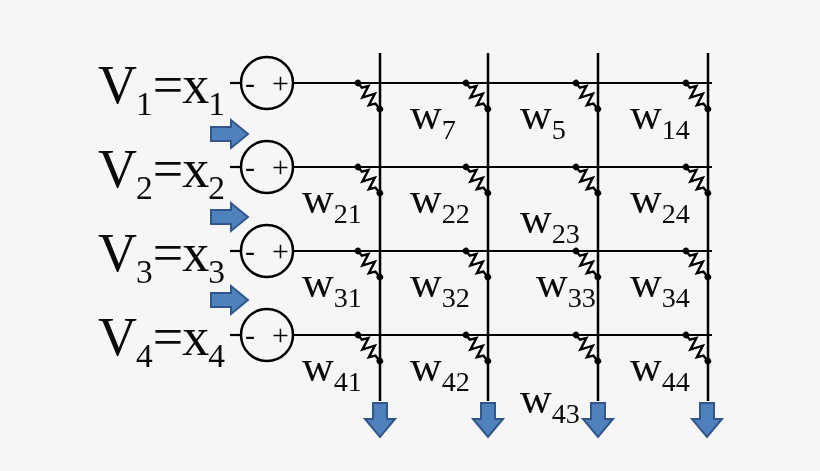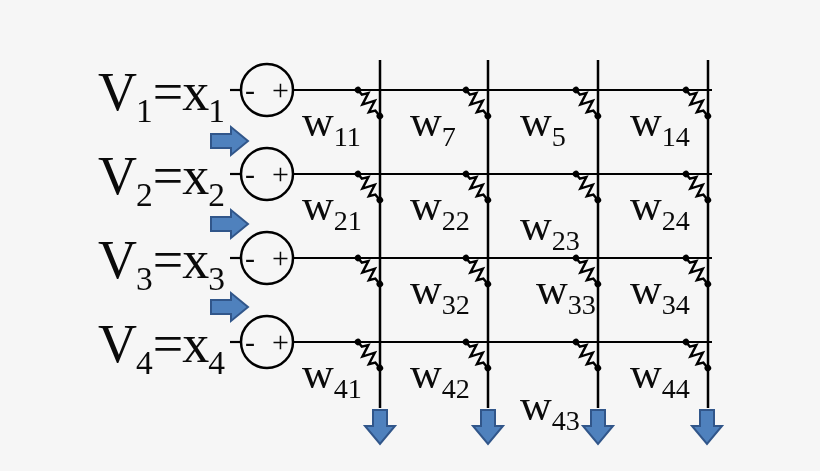--- a/index.html
+++ b/index.html
@@ -4,21 +4,21 @@
 <style>
   * { margin: 0; padding: 0; box-sizing: border-box; }
   html, body { width: 820px; height: 471px; }
   body {
     background: #f6f6f6;
     font-family: "Liberation Serif", serif;
     color: #0a0a0a;
     position: relative;
     overflow: hidden;
   }
-  .canvas { position: absolute; left: 0; top: 18px; width: 820px; height: 378px; padding-left: 39px; }
+  .canvas { position: absolute; left: 0; top: 11px; width: 820px; height: 378px; padding-left: 39px; }
   svg.wires { position: absolute; left: 0; top: 0; }
 
   .vlabel {
     position: absolute;
     left: 98px;
     font-size: 54px;
     line-height: 54px;
     white-space: nowrap;
     letter-spacing: -1px;
   }
@@ -123,30 +123,30 @@
     </div>
   <div class="polarity" style="left:245px; top:220px;">
       <span class="sign">-</span>
       <span class="sign">+</span>
     </div>
   <div class="polarity" style="left:245px; top:304px;">
       <span class="sign">-</span>
       <span class="sign">+</span>
     </div>
 
-  <div class="wlabel" style="left:302px; top:82px;"><span>w</span><sub>11</sub></div>
   <div class="wlabel" style="left:410px; top:82px;"><span>w</span><sub>7</sub></div>
   <div class="wlabel" style="left:520px; top:82px;"><span>w</span><sub>5</sub></div>
   <div class="wlabel" style="left:630px; top:82px;text-align:center;"><span>w</span><sub>14</sub></div>
 
   <div class="wlabel" style="left:302px; top:166px;"><span>w</span><sub>21</sub></div>
   <div class="wlabel" style="left:410px; top:166px;"><span>w</span><sub>22</sub></div>
   <div class="wlabel" style="left:520px; top:166px;margin-top:20px;"><span>w</span><sub>23</sub></div>
   <div class="wlabel" style="left:630px; top:166px;"><span>w</span><sub>24</sub></div>
 
+  <div class="wlabel" style="left:302px; top:250px;"><span>w</span><sub>31</sub></div>
   <div class="wlabel" style="left:410px; top:250px;"><span>w</span><sub>32</sub></div>
   <div class="wlabel" style="left:520px; top:250px;margin-left:16px;"><span>w</span><sub>33</sub></div>
   <div class="wlabel" style="left:630px; top:250px;"><span>w</span><sub>34</sub></div>
 
   <div class="wlabel" style="left:302px; top:334px;"><span>w</span><sub>41</sub></div>
   <div class="wlabel" style="left:410px; top:334px;"><span>w</span><sub>42</sub></div>
   <div class="wlabel" style="left:520px; top:334px;margin-top:32px;"><span>w</span><sub>43</sub></div>
   <div class="wlabel" style="left:630px; top:334px;"><span>w</span><sub>44</sub></div>
 
 </div>

